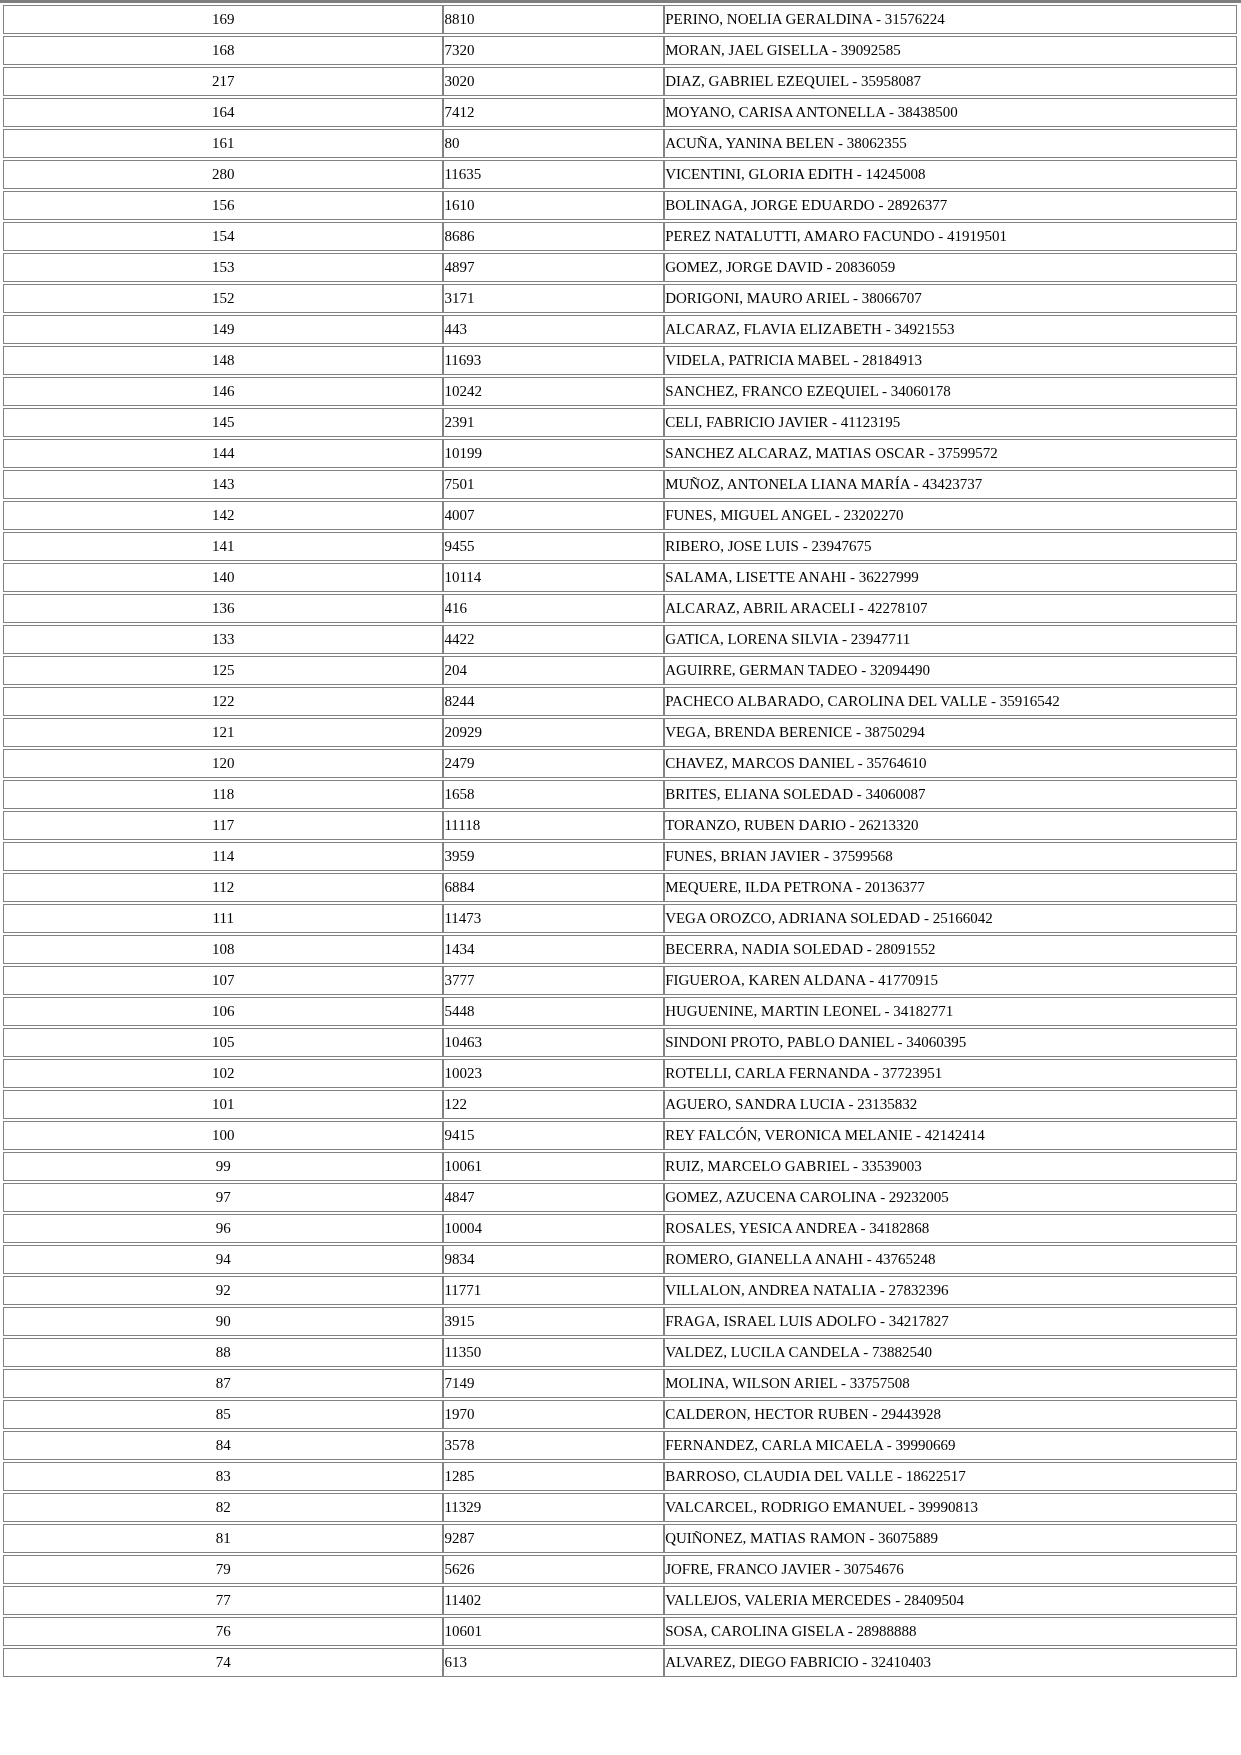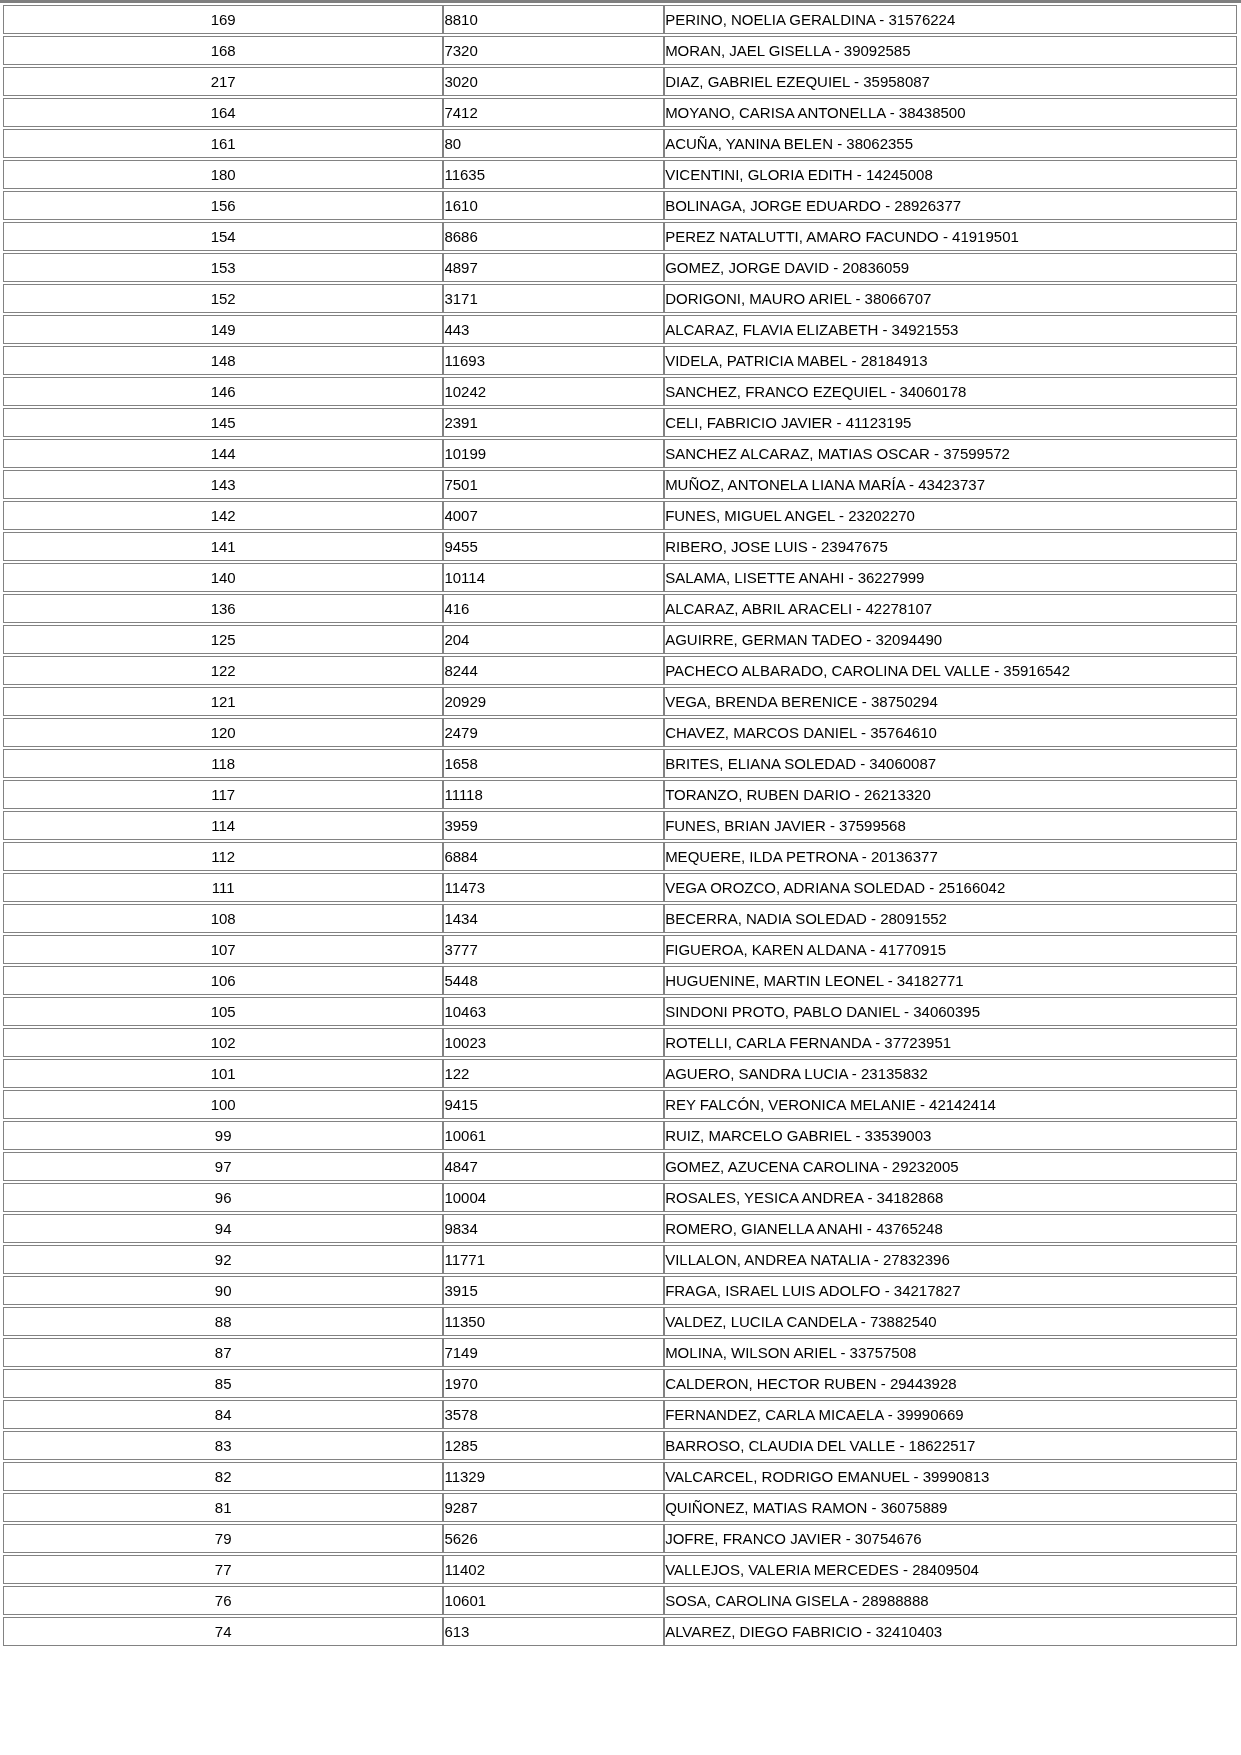--- a/index.html
+++ b/index.html
@@ -15,20 +15,21 @@
     width: 1241px;
     height: 0;
     border-top: 3px solid #7f7f7f;
   }
   table.roster {
     border-collapse: separate;
     border-spacing: 0 2px;
     table-layout: fixed;
     width: 1234px;
     margin-left: 3px;
+    font-family: Liberation Serif, serif;
   }
   table.roster td {
     border: 1px solid #828282;
     background: #ffffff;
     height: 27px;
     font-size: 15px;
     color: #000000;
     white-space: nowrap;
     overflow: hidden;
     vertical-align: middle;
@@ -64,21 +65,21 @@
         <td class="col-order">164</td>
         <td class="col-code">7412</td>
         <td class="col-person">MOYANO, CARISA ANTONELLA - 38438500</td>
       </tr>
       <tr>
         <td class="col-order">161</td>
         <td class="col-code">80</td>
         <td class="col-person">ACUÑA, YANINA BELEN - 38062355</td>
       </tr>
       <tr>
-        <td class="col-order">180</td>
+        <td class="col-order">280</td>
         <td class="col-code">11635</td>
         <td class="col-person">VICENTINI, GLORIA EDITH - 14245008</td>
       </tr>
       <tr>
         <td class="col-order">156</td>
         <td class="col-code">1610</td>
         <td class="col-person">BOLINAGA, JORGE EDUARDO - 28926377</td>
       </tr>
       <tr>
         <td class="col-order">154</td>
@@ -137,20 +138,25 @@
       </tr>
       <tr>
         <td class="col-order">140</td>
         <td class="col-code">10114</td>
         <td class="col-person">SALAMA, LISETTE ANAHI - 36227999</td>
       </tr>
       <tr>
         <td class="col-order">136</td>
         <td class="col-code">416</td>
         <td class="col-person">ALCARAZ, ABRIL ARACELI - 42278107</td>
+      </tr>
+      <tr>
+        <td class="col-order">133</td>
+        <td class="col-code">4422</td>
+        <td class="col-person">GATICA, LORENA SILVIA - 23947711</td>
       </tr>
       <tr>
         <td class="col-order">125</td>
         <td class="col-code">204</td>
         <td class="col-person">AGUIRRE, GERMAN TADEO - 32094490</td>
       </tr>
       <tr>
         <td class="col-order">122</td>
         <td class="col-code">8244</td>
         <td class="col-person">PACHECO ALBARADO, CAROLINA DEL VALLE - 35916542</td>

